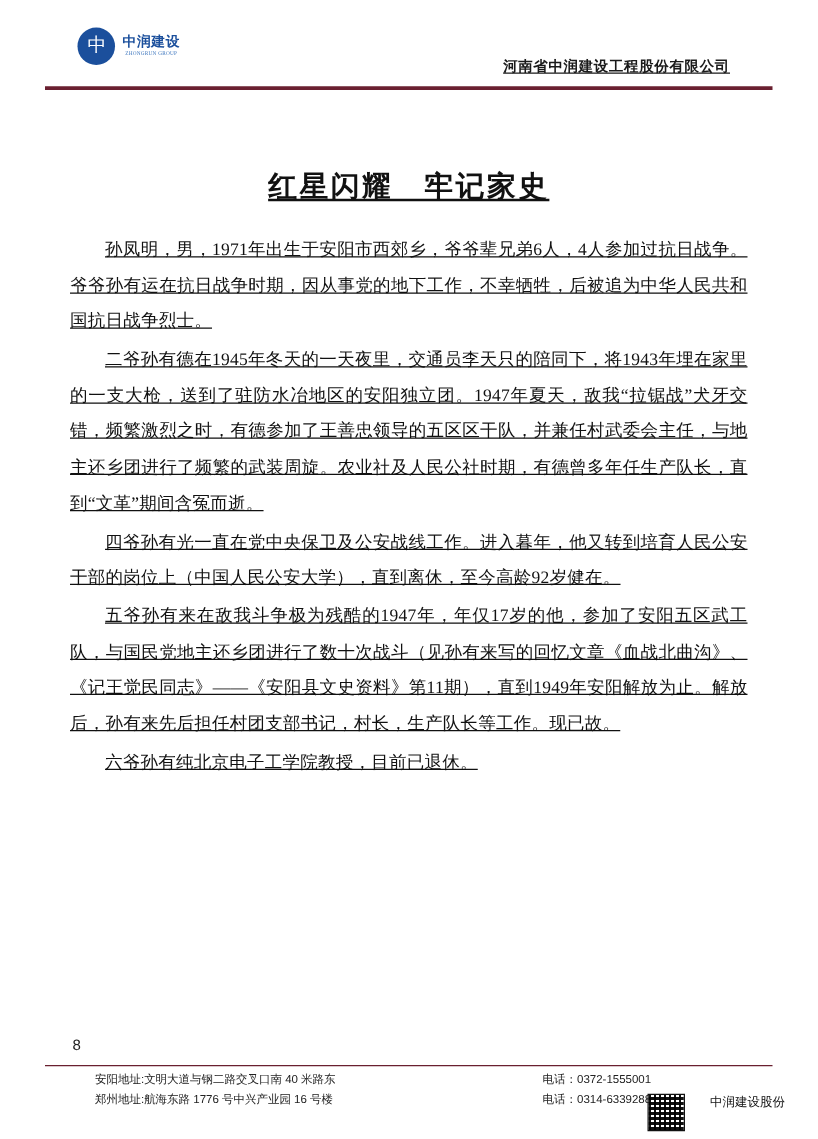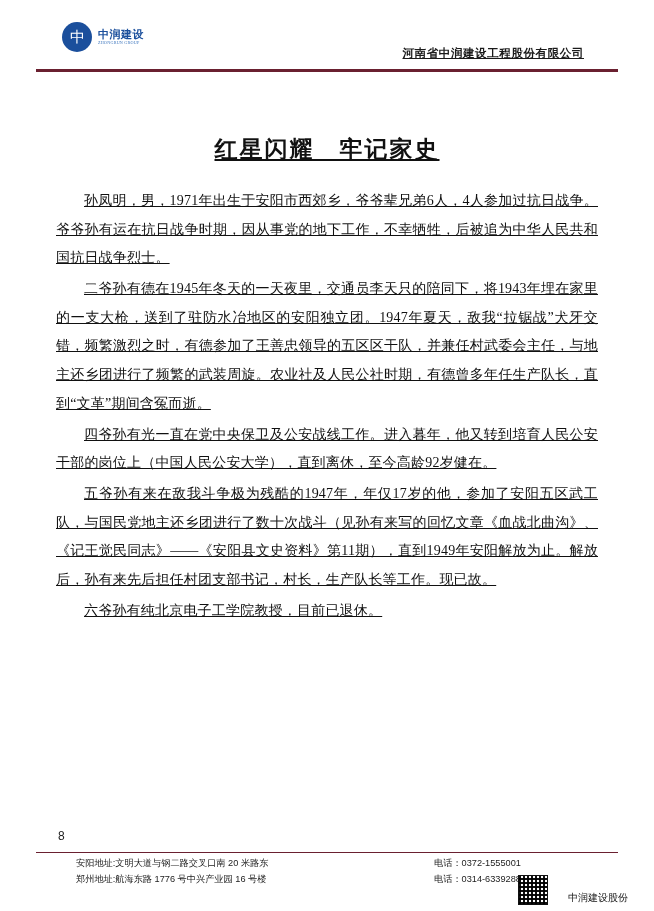--- a/index.html
+++ b/index.html
@@ -41,20 +41,21 @@
     font-size: 15px;
     line-height: 30px;
     text-align: center;
     letter-spacing: -1px;
   }
   .logo-text {
     display: flex;
     flex-direction: column;
     justify-content: center;
     line-height: 1.05;
+    text-align: center;
   }
   .logo-cn {
     font-size: 11px;
     color: #1b4f9c;
     letter-spacing: 0.5px;
     font-weight: bold;
   }
   .logo-en {
     font-size: 4.2px;
     color: #3a74bd;
@@ -145,21 +146,21 @@
     right: 128px;
     top: 2px;
     line-height: 1.75;
     text-align: left;
   }
   .qr-block {
     position: absolute;
     right: 26px;
     bottom: 0;
     display: flex;
-    align-items: flex-end;
+    align-items: flex-start;
     gap: 20px;
   }
   .qr-code {
     width: 30px;
     height: 30px;
     background:
       repeating-linear-gradient(90deg, #111 0 2px, #fff 2px 4px),
       repeating-linear-gradient(0deg, #111 0 2px, #fff 2px 4px);
     background-blend-mode: multiply;
     border: 1px solid #111;
@@ -194,21 +195,21 @@
   <p class="para">四爷孙有光一直在党中央保卫及公安战线工作。进入暮年，他又转到培育人民公安干部的岗位上（中国人民公安大学），直到离休，至今高龄92岁健在。</p>
   <p class="para">五爷孙有来在敌我斗争极为残酷的1947年，年仅17岁的他，参加了安阳五区武工队，与国民党地主还乡团进行了数十次战斗（见孙有来写的回忆文章《血战北曲沟》、《记王觉民同志》——《安阳县文史资料》第11期），直到1949年安阳解放为止。解放后，孙有来先后担任村团支部书记，村长，生产队长等工作。现已故。</p>
   <p class="para">六爷孙有纯北京电子工学院教授，目前已退休。</p>
 </div>
 
 <div class="page-number">8</div>
 <div class="footer-rule"></div>
 
 <div class="footer">
   <div class="footer-left">
-    <div>安阳地址:文明大道与钢二路交叉口南 20 米路东</div>
+    <div>安阳地址:文明大道与钢二路交叉口南 40 米路东</div>
     <div>郑州地址:航海东路 1776 号中兴产业园 16 号楼</div>
   </div>
   <div class="footer-right">
     <div>电话：0372-1555001</div>
     <div>电话：0314-63392885</div>
   </div>
   <div class="qr-block">
     <div class="qr-code"></div>
     <span class="qr-label">中润建设股份</span>
   </div>

